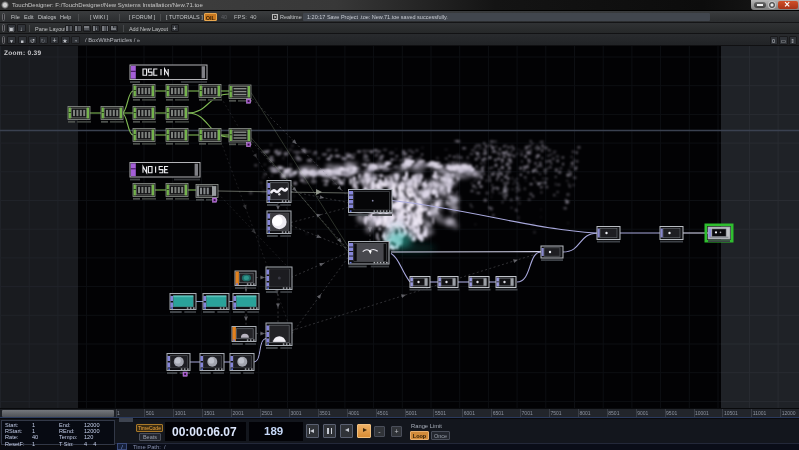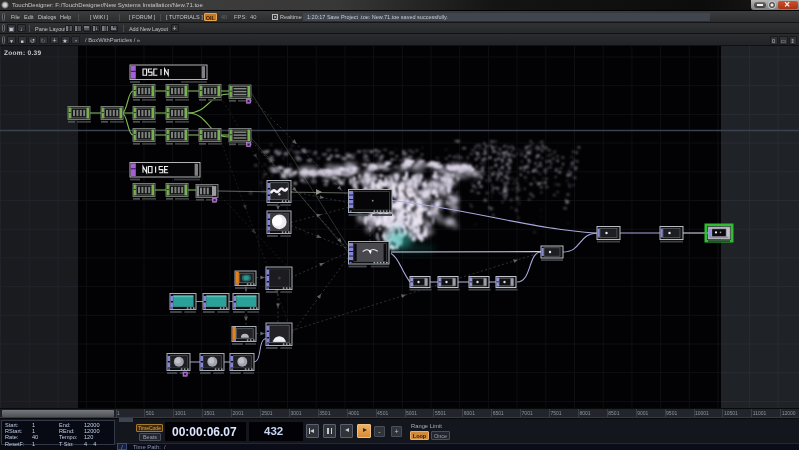--- a/index.html
+++ b/index.html
@@ -2309,21 +2309,21 @@
  <div class="abs" style="left:1px;top:1.5px;width:114px;height:25px;background:#070a12;border:1px solid #323847;"></div>
  <div class="abs" style="left:5px;top:3.4px;font-size:5.6px;color:#c3cde8;line-height:6.2px;">Start:<br>RStart:<br>Rate:<br>ResetF:</div>
  <div class="abs" style="left:32px;top:3.4px;font-size:5.6px;color:#c3cde8;line-height:6.2px;">1<br>1<br>40<br>1</div>
  <div class="abs" style="left:59px;top:3.4px;font-size:5.6px;color:#c3cde8;line-height:6.2px;">End:<br>REnd:<br>Tempo:<br>T Sig:</div>
  <div class="abs" style="left:84px;top:3.4px;font-size:5.6px;color:#c3cde8;line-height:6.2px;">12000<br>12000<br>120<br>4&nbsp;&nbsp;&nbsp;&nbsp;4</div>
  <div class="abs" style="left:136px;top:5.5px;width:27px;height:8px;background:#3a2c14;border:1px solid #a87828;border-radius:1px;color:#f0a63a;font-size:5px;text-align:center;line-height:7.5px;">TimeCode</div>
  <div class="abs" style="left:139px;top:14.5px;width:22px;height:7.5px;background:#23262e;border:1px solid #4a4e5a;border-radius:1px;color:#9aa0ac;font-size:5.5px;text-align:center;line-height:7px;">Beats</div>
  <div class="abs" style="left:165px;top:3.5px;width:81px;height:18.5px;background:#020206;"></div>
  <div class="abs" style="left:172px;top:6px;font-size:12px;font-weight:bold;color:#dce6fc;letter-spacing:0px;">00:00:06.07</div>
  <div class="abs" style="left:249px;top:3.5px;width:54px;height:18.5px;background:#020206;"></div>
- <div class="abs" style="left:264px;top:6.5px;font-size:11.5px;font-weight:bold;color:#c6d8f8;">432</div>
+ <div class="abs" style="left:264px;top:6.5px;font-size:11.5px;font-weight:bold;color:#c6d8f8;">189</div>
  <div class="btn" style="left:306px;top:5px;width:13px;height:14.5px;border:1px solid #5a6070;"></div>
  <div class="abs" style="left:310px;top:10px;width:0;height:0;border-right:4px solid #c8ccd4;border-top:2.5px solid transparent;border-bottom:2.5px solid transparent;"></div>
  <div class="abs" style="left:309px;top:9.5px;width:1.3px;height:5.5px;background:#c8ccd4;"></div>
  <div class="btn" style="left:323px;top:5px;width:13px;height:14.5px;border:1px solid #5a6070;"></div>
  <div class="abs" style="left:327px;top:9.5px;width:1.8px;height:5.5px;background:#c8ccd4;"></div>
  <div class="abs" style="left:330.5px;top:9.5px;width:1.8px;height:5.5px;background:#c8ccd4;"></div>
  <div class="btn" style="left:340px;top:5px;width:13px;height:14.5px;border:1px solid #5a6070;"></div>
  <div class="abs" style="left:344.5px;top:9.8px;width:0;height:0;border-right:4.5px solid #c8ccd4;border-top:2.6px solid transparent;border-bottom:2.6px solid transparent;"></div>
  <div class="btn" style="left:357px;top:5px;width:14px;height:14.5px;background:linear-gradient(#eeb066,#d88c34);border:1px solid #f0c080;"></div>
  <div class="abs" style="left:362.5px;top:9.8px;width:0;height:0;border-left:4.5px solid #402a0c;border-top:2.6px solid transparent;border-bottom:2.6px solid transparent;"></div>

